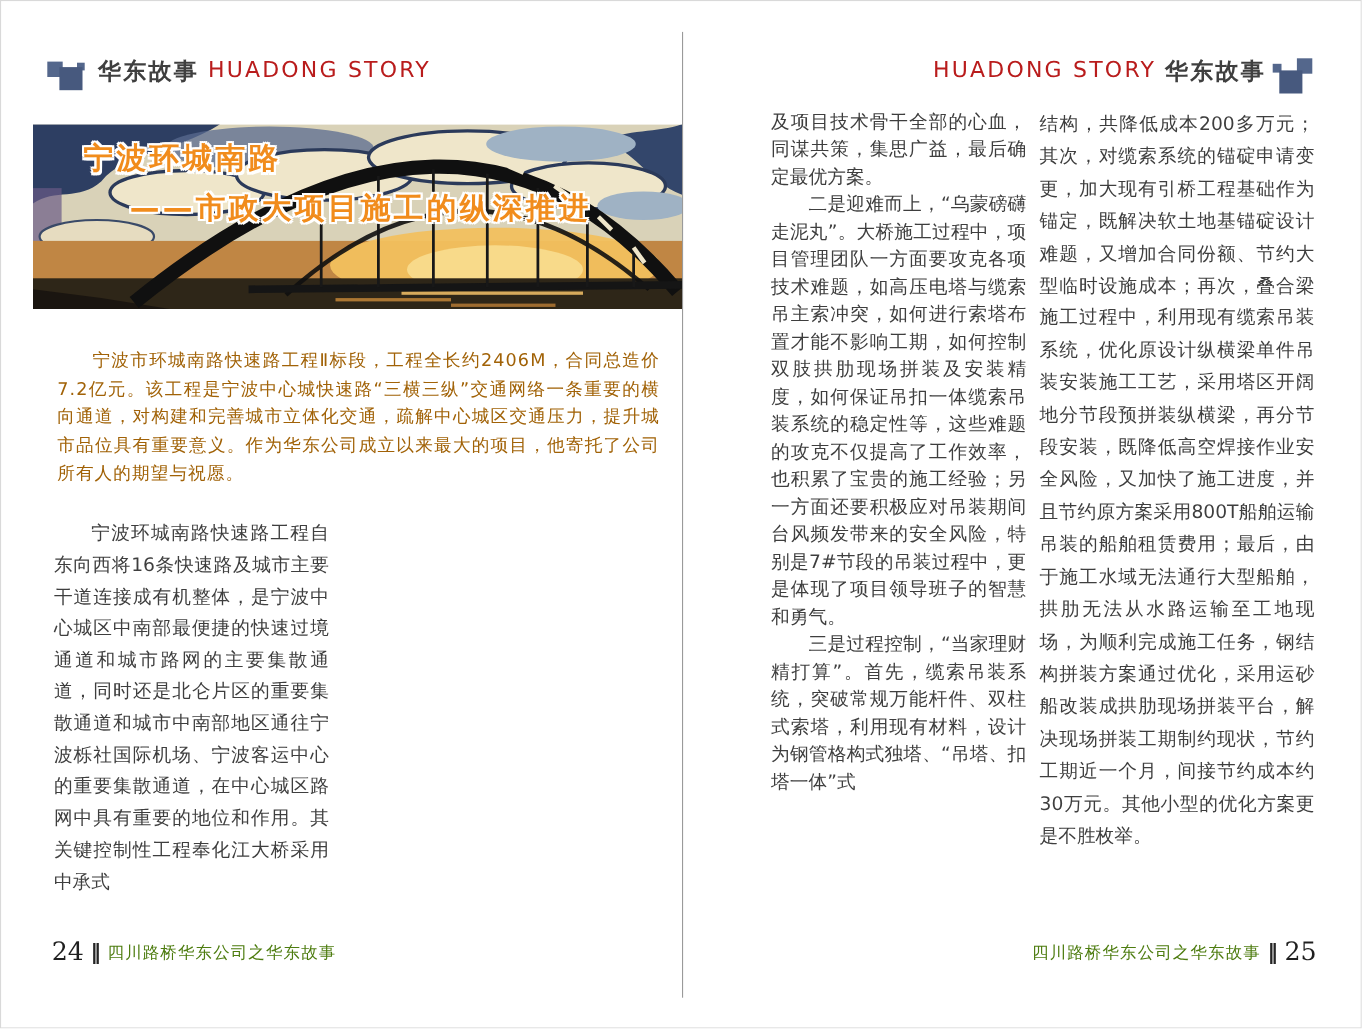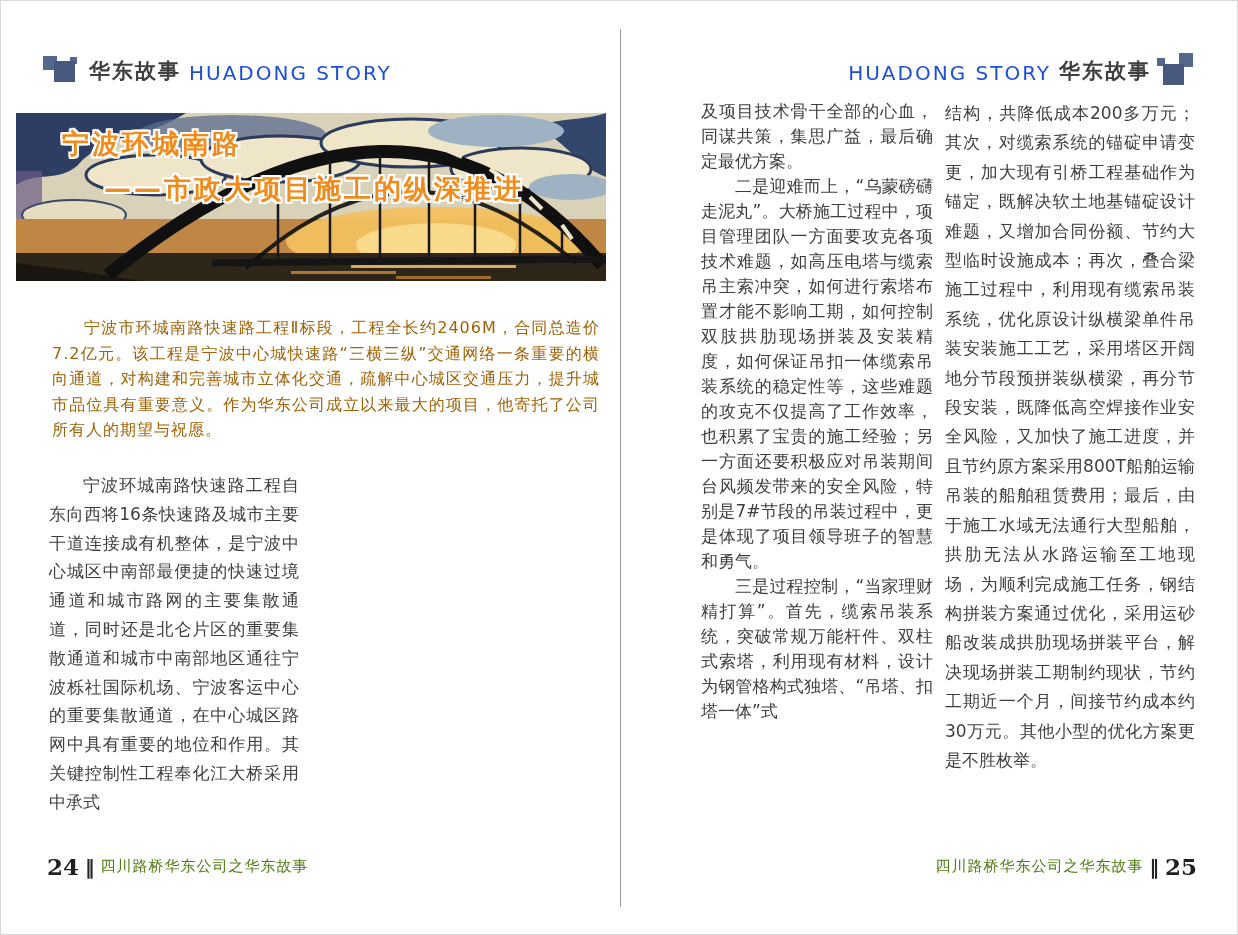--- a/index.html
+++ b/index.html
@@ -4,41 +4,41 @@
 <style>
   * { box-sizing: border-box; }
   html,body { margin:0; padding:0; background:#fff; }
   .spread {
     position: relative; width: 1238px; height: 935px;
     background: #ffffff; overflow: hidden;
     border: 1px solid #d9d9d9;
     font-family: "DejaVu Sans", sans-serif;
   }
   
-  .hdr { position: absolute; top: 50px; display: flex; align-items: flex-end; }
+  .hdr { position: absolute; top: 50px; display: flex; align-items: flex-start; }
   .hdr-left { left: 42px; }
   .hdr-right { right: 40px; }
   .logo { position: relative; width: 40px; height: 34px; flex: 0 0 auto; }
   .logo .sq { position: absolute; }
   .logo-l .sq-mid  { left: 0;  top: 5px;  width: 14px; height: 14px; background: #54678c; }
   .logo-l .sq-big  { left: 11px; top: 10px; width: 21px; height: 21px; background: #47597e; }
   .logo-l .sq-tiny { left: 27px; top: 6px; width: 7px; height: 7px; background: #54678c; }
   .logo-r .sq-tiny { left: 0; top: 7px; width: 8px; height: 8px; background: #54678c; }
   .logo-r .sq-big  { left: 6px; top: 13px; width: 21px; height: 21px; background: #47597e; }
   .logo-r .sq-mid  { left: 22px; top: 2px; width: 14px; height: 14px; background: #54678c; }
   .hdr-cn { font-size: 21px; font-weight: bold; color: #3f3f3f; letter-spacing: 2px; }
-  .hdr-en { font-size: 20px; color: #1d4ed8; letter-spacing: 2px; font-weight: 400; }
+  .hdr-en { font-size: 20px; color: #b91c1c; letter-spacing: 2px; font-weight: 400; }
   .hdr-left .hdr-cn { margin-left: 6px; }
   .hdr-left .hdr-en { margin-left: 8px; }
   .hdr-right .hdr-en { margin-right: 8px; }
   .hdr-right .hdr-cn { margin-right: 6px; }
   
   .gutter { position: absolute; left: 619px; top: 28px; width: 1px; height: 878px; background: #9a9a9a; }
   
-  .hero { position: absolute; left: 15px; top: 112px; width: 590px; height: 168px; overflow: hidden; }
+  .hero { position: absolute; left: 29px; top: 112px; width: 590px; height: 168px; overflow: hidden; }
   .hero svg { display:block; width: 100%; height: 100%; }
   .hero-title {
     position: absolute; font-weight: bold; color: #f18c1c; letter-spacing: 3px;
     font-size: 27px; white-space: nowrap;
     text-shadow: -2px 0 #fff, 2px 0 #fff, 0 -2px #fff, 0 2px #fff,
                  -2px -2px #fff, 2px -2px #fff, -2px 2px #fff, 2px 2px #fff;
   }
   .hero-t1 { left: 46px; top: 13px; }
   .hero-t2 { left: 88px; top: 58px; }
   
@@ -52,21 +52,21 @@
   .col p { margin: 0; }
   .col p.indent { text-indent: 2em; }
   .pl-col1 { left: 48px;  top: 470px; width: 250px; line-height: 28.8px; }
   .pl-col2 { left: 318px; top: 470px; width: 230px; line-height: 28.8px; }
   .pr-col1 { left: 700px; top: 98px;  width: 232px; line-height: 25px; }
   .pr-col2 { left: 944px; top: 98px;  width: 250px; line-height: 29.4px; }
   
   .footer { position: absolute; top: 852px; display: flex; align-items: center; }
   .footer-left { left: 46px; }
   .footer-right { right: 40px; }
-  .pgnum { font-family: "DejaVu Serif", serif; font-size: 23px; font-weight: bold; color: #1f1f1f; }
+  .pgnum { font-family: "DejaVu Serif", serif; font-size: 23px; font-weight: normal; color: #1f1f1f; }
   .fdiv { font-size: 19px; font-weight: bold; color: #242424; margin: 0 6px; }
   .ftext { font-size: 15px; color: #4d7c0f; letter-spacing: 1px; }
 </style>
 </head>
 <body>
 
 <div class="spread">
 
   <div class="hdr hdr-left">
     <div class="logo logo-l">

